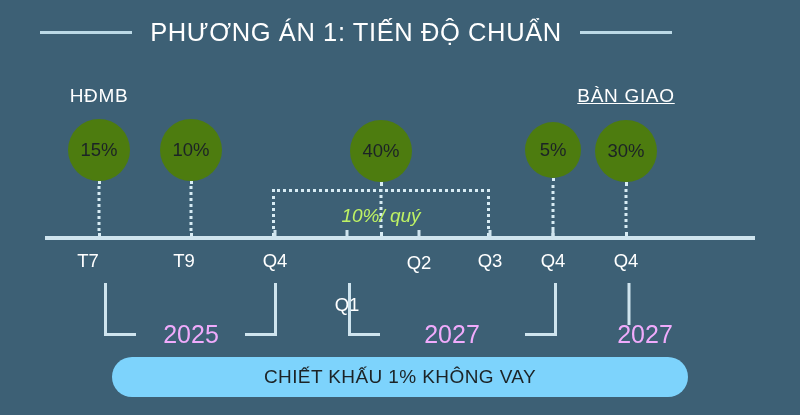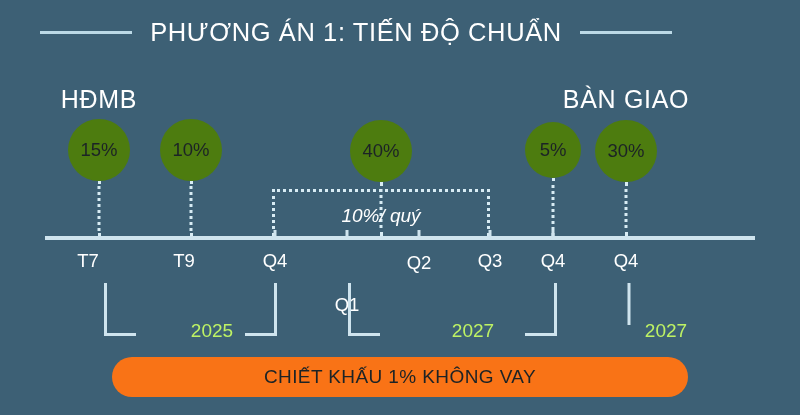--- a/index.html
+++ b/index.html
@@ -43,21 +43,21 @@
     font-size: 25.5px;
     letter-spacing: 0.6px;
     white-space: nowrap;
     font-weight: 400;
   }
 
   
   .caption {
     position: absolute;
     color: #ffffff;
-    font-size: 25px;
+    font-size: 19px;
     letter-spacing: 0.7px;
     white-space: nowrap;
     transform: translateX(-50%);
   }
 
   
   .bubble {
     position: absolute;
     border-radius: 50%;
     background: #4d7c0f;
@@ -82,21 +82,21 @@
     position: absolute;
     border-top: 3px dotted #d8ecf4;
     border-left: 3px dotted #d8ecf4;
     border-right: 3px dotted #d8ecf4;
     border-bottom: none;
     box-sizing: border-box;
     z-index: 1;
   }
   .quarter-label {
     position: absolute;
-    color: #ffffff;
+    color: #bef264;
     font-size: 19px;
     font-style: italic;
     white-space: nowrap;
     transform: translateX(-50%);
     z-index: 2;
   }
 
   
   .axis-line {
     position: absolute;
@@ -133,57 +133,56 @@
     border-bottom: 3px solid #cfe4ee;
   }
   .year-tick {
     position: absolute;
     width: 3px;
     background: #cfe4ee;
     transform: translateX(-50%);
   }
   .year-label {
     position: absolute;
-    color: #bef264;
-    font-size: 19px;
-    white-space: nowrap;
-    transform: translateX(-50%);
-    margin-left: 21px;
+    color: #f0abfc;
+    font-size: 25px;
+    white-space: nowrap;
+    transform: translateX(-50%);
   }
 
   
   .footer-pill {
     position: absolute;
     left: 112px;
     top: 357px;
     width: 576px;
     height: 40px;
     border-radius: 20px;
-    background: #f97316;
+    background: #7dd3fc;
     color: #1c2326;
     display: flex;
     align-items: center;
     justify-content: center;
     font-size: 19px;
     letter-spacing: 0.4px;
   }
 </style>
 </head>
 <body>
 
 <div id="infographic">
 
   <div class="title-row">
     <div class="title-rule"></div>
     <div class="title-text">PHƯƠNG ÁN 1: TIẾN ĐỘ CHUẨN</div>
     <div class="title-rule"></div>
   </div>
 
   <div class="caption" style="left: 99px; top: 85px;">HĐMB</div>
-  <div class="caption" style="left: 626px; top: 85px;">BÀN GIAO</div>
+  <div class="caption" style="left: 626px; top: 85px; text-decoration: underline;">BÀN GIAO</div>
 
   <div class="stem" style="left: 99px; top: 181px; height: 55px;"></div>
   <div class="stem" style="left: 191px; top: 181px; height: 55px;"></div>
   <div class="stem" style="left: 381px; top: 182px; height: 54px;"></div>
   <div class="stem" style="left: 553px; top: 178px; height: 58px;"></div>
   <div class="stem" style="left: 626px; top: 182px; height: 54px;"></div>
 
   <div class="quarter-bracket" style="left: 272px; top: 189px; width: 218px; height: 47px;"></div>
   <div class="quarter-label" style="left: 381px; top: 205px;">10%/ quý</div>
 

